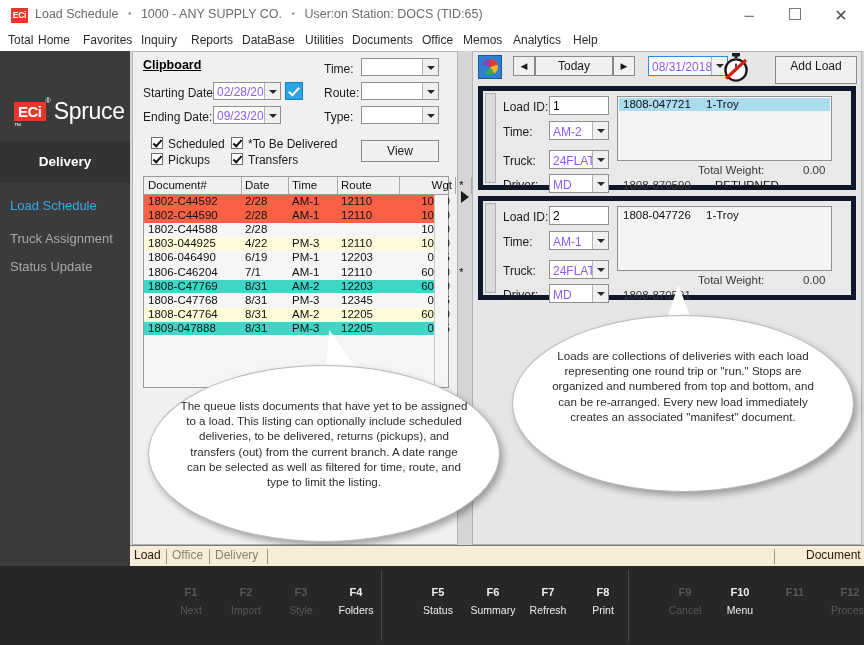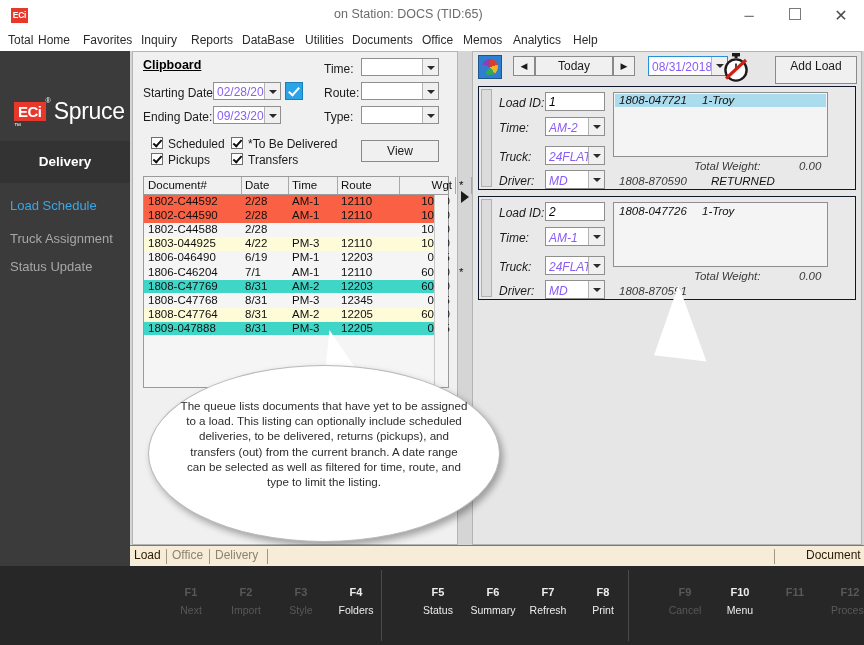--- a/index.html
+++ b/index.html
@@ -88,21 +88,21 @@
   .loads{position:absolute;left:342px;top:0;width:390px;height:494px;background:#e6e6e6;
          border:1px solid #b4b4b4;box-sizing:border-box;}
   .toolrow{position:absolute;left:0;top:0;width:100%;height:34px;}
   .tbtn{position:absolute;background:#f0f0f0;border:1px solid #8a8a8a;box-sizing:border-box;
         font-size:12px;color:#1b1b1b;text-align:center;}
   .colorwheel{position:absolute;left:5px;top:3px;width:24px;height:24px;background:#2f7fd0;
               border:1px solid #20558c;box-sizing:border-box;}
   .cw-in{position:absolute;left:3px;top:3px;width:16px;height:16px;border-radius:50%;
          background:conic-gradient(#e03b2f 0deg 72deg,#f0b528 72deg 144deg,#34a853 144deg 216deg,#2f7fd0 216deg 288deg,#8e3fb0 288deg 360deg);}
   .stopwatch{position:absolute;}
-  .loadbox{position:absolute;background:#e9e9e9;border:1px solid #0f172a;box-sizing:border-box;font-style:italic;}
+  .loadbox{position:absolute;background:#e9e9e9;border:5px solid #0f172a;box-sizing:border-box;}
   .lb-grip{position:absolute;left:2px;top:2px;bottom:2px;width:11px;background:#dcdcdc;border:1px solid #b0b0b0;box-sizing:border-box;}
   .stoplist{position:absolute;background:#f4f4f4;border:1px solid #8f8f8f;box-sizing:border-box;}
   .stop-sel{position:absolute;left:1px;right:1px;top:1px;height:13px;background:#aadcee;}
   .stop-txt{position:absolute;font-size:11.5px;color:#101010;white-space:nowrap;line-height:13px;}
   .sm{position:absolute;font-size:11.5px;color:#3a3a3a;white-space:nowrap;}
   .panel-arrow{position:absolute;left:331px;top:140px;width:0;height:0;
         border-top:6px solid transparent;border-bottom:6px solid transparent;border-left:8px solid #1b1b1b;}
 
   
   .callout{position:absolute;background:#ffffff;border:1px solid #b9b9b9;border-radius:50%;
@@ -129,20 +129,27 @@
   .fk.off .k,.fk.off .n{color:#585858;}
   .bottomstrip{position:absolute;left:0;top:566px;width:130px;height:79px;background:#272727;}
 </style>
 </head>
 <body>
 
 <div id="app">
 
   <div class="titlebar">
     <div class="tb-logo">ECi</div>
+    <div class="tb-text">
+      <span>Load Schedule</span>
+      <span class="tb-sep">•</span>
+      <span>1000 - ANY SUPPLY CO.</span>
+      <span class="tb-sep">•</span>
+      <span>User:</span>
+    </div>
     <div class="tb-station">on Station: DOCS (TID:65)</div>
     <div class="winbtn min">─</div>
     <div class="winbtn max"><span class="sq"></span></div>
     <div class="winbtn close">✕</div>
   </div>
 
   <div class="menubar">
     <div class="mi" style="left:8px">Total</div>
     <div class="mi" style="left:38px">Home</div>
     <div class="mi" style="left:83px">Favorites</div>
@@ -399,20 +406,23 @@
   </div>
 
   <div class="tail" style="left:300px;top:330px;width:70px;height:85px;
               clip-path:polygon(42% 0%, 100% 70%, 30% 100%);"></div>
   <div class="callout" style="left:148px;top:365px;width:350px;height:175px;">
     <p style="top:32px">The queue lists documents that have yet to be assigned to a load. This listing can optionally include scheduled deliveries, to be delivered, returns (pickups), and transfers (out) from the current branch. A date range can be selected as well as filtered for time, route, and type to limit the listing.</p>
   </div>
 
   <div class="tail" style="left:640px;top:285px;width:70px;height:90px;
               clip-path:polygon(55% 0%, 95% 85%, 20% 78%);"></div>
+  <div class="callout" style="left:512px;top:315px;width:340px;height:175px;">
+    <p style="top:32px">Loads are collections of deliveries with each load representing one round trip or "run." Stops are organized and numbered from top and bottom, and can be re-arranged. Every new load immediately creates an associated "manifest" document.</p>
+  </div>
 
   <div class="tabstrip">
     <div class="tab on" style="left:4px">Load</div>
     <div class="tabdiv" style="left:36px"></div>
     <div class="tab off" style="left:42px">Office</div>
     <div class="tabdiv" style="left:79px"></div>
     <div class="tab off" style="left:85px">Delivery</div>
     <div class="tabdiv" style="left:137px"></div>
     <div class="tabdiv" style="left:644px"></div>
     <div class="tab on" style="left:676px">Document</div>

